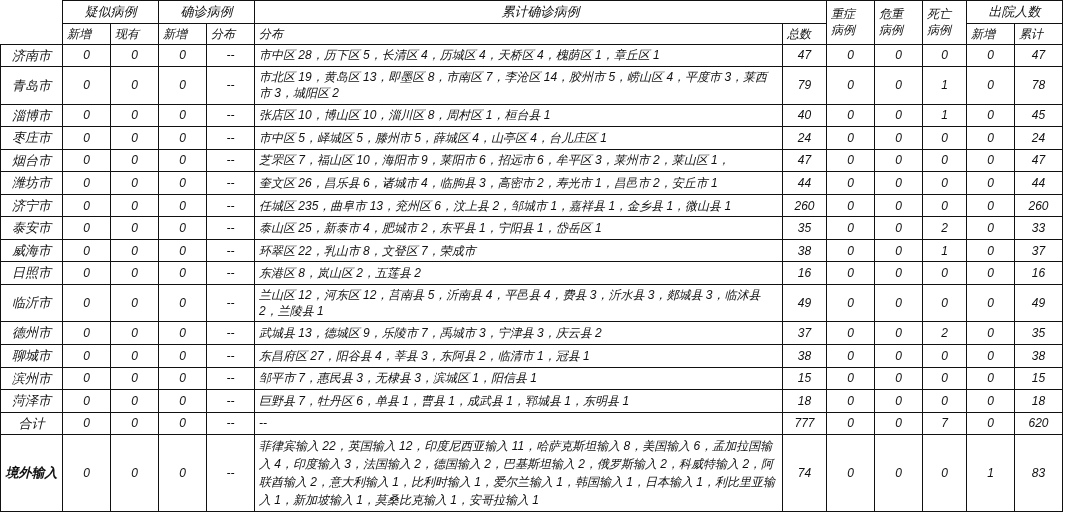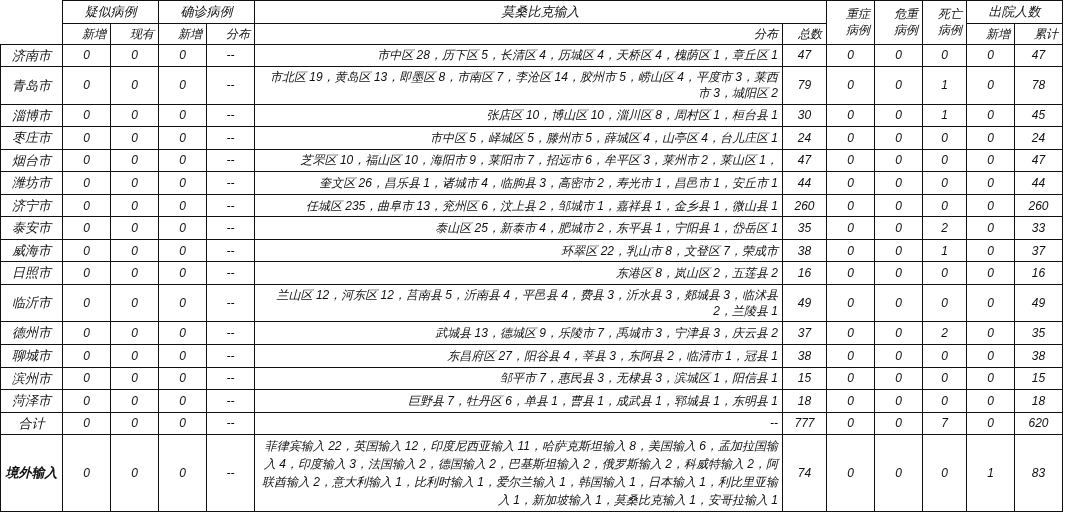--- a/index.html
+++ b/index.html
@@ -33,36 +33,36 @@
     line-height: 1.35;
   }
   
   .no-border { border: 0 !important; }
   .hdr {
     text-align: center;
     font-weight: bold;
     font-size: 13px;
   }
   .hdr-sub {
-    text-align: right;
+    text-align: left;
     font-weight: bold;
     font-size: 12px;
   }
   .city {
     text-align: center;
     font-weight: bold;
     font-size: 13px;
     white-space: nowrap;
   }
   .num {
     text-align: center;
     font-size: 12px;
   }
   .dist {
-    text-align: right;
+    text-align: left;
     font-size: 12px;
     line-height: 1.45;
   }
   .total-row td { font-weight: bold; }
   .imported .city { font-weight: bold; }
   .imported .dist { line-height: 1.5; }
   .dash { letter-spacing: 0; }
   col.c-city { width: 62px; }
   col.c-sus-new { width: 48px; }
   col.c-sus-cur { width: 48px; }
@@ -93,21 +93,21 @@
       <col class="c-critical">
       <col class="c-death">
       <col class="c-dis-new">
       <col class="c-dis-total">
     </colgroup>
     <thead>
       <tr>
         <td class="no-border" rowspan="2"></td>
         <td class="hdr" colspan="2">疑似病例</td>
         <td class="hdr" colspan="2">确诊病例</td>
-        <td class="hdr" colspan="2">莫桑比克输入</td>
+        <td class="hdr" colspan="2">累计确诊病例</td>
         <td class="hdr-sub" rowspan="2">
           <div>重症</div>
           <div>病例</div>
         </td>
         <td class="hdr-sub" rowspan="2">
           <div>危重</div>
           <div>病例</div>
         </td>
         <td class="hdr-sub" rowspan="2">
           <div>死亡</div>
@@ -156,21 +156,21 @@
           <td class="num">0</td>
           <td class="num">78</td>
         </tr>
         <tr>
           <td class="city">淄博市</td>
           <td class="num">0</td>
           <td class="num">0</td>
           <td class="num">0</td>
           <td class="num dash">--</td>
           <td class="dist">张店区 10，博山区 10，淄川区 8，周村区 1，桓台县 1</td>
-          <td class="num">30</td>
+          <td class="num">40</td>
           <td class="num">0</td>
           <td class="num">0</td>
           <td class="num">1</td>
           <td class="num">0</td>
           <td class="num">45</td>
         </tr>
         <tr>
           <td class="city">枣庄市</td>
           <td class="num">0</td>
           <td class="num">0</td>
@@ -183,35 +183,35 @@
           <td class="num">0</td>
           <td class="num">0</td>
           <td class="num">24</td>
         </tr>
         <tr>
           <td class="city">烟台市</td>
           <td class="num">0</td>
           <td class="num">0</td>
           <td class="num">0</td>
           <td class="num dash">--</td>
-          <td class="dist">芝罘区 10，福山区 10，海阳市 9，莱阳市 7，招远市 6，牟平区 3，莱州市 2，莱山区 1，</td>
+          <td class="dist">芝罘区 7，福山区 10，海阳市 9，莱阳市 6，招远市 6，牟平区 3，莱州市 2，莱山区 1，</td>
           <td class="num">47</td>
           <td class="num">0</td>
           <td class="num">0</td>
           <td class="num">0</td>
           <td class="num">0</td>
           <td class="num">47</td>
         </tr>
         <tr>
           <td class="city">潍坊市</td>
           <td class="num">0</td>
           <td class="num">0</td>
           <td class="num">0</td>
           <td class="num dash">--</td>
-          <td class="dist">奎文区 26，昌乐县 1，诸城市 4，临朐县 3，高密市 2，寿光市 1，昌邑市 1，安丘市 1</td>
+          <td class="dist">奎文区 26，昌乐县 6，诸城市 4，临朐县 3，高密市 2，寿光市 1，昌邑市 2，安丘市 1</td>
           <td class="num">44</td>
           <td class="num">0</td>
           <td class="num">0</td>
           <td class="num">0</td>
           <td class="num">0</td>
           <td class="num">44</td>
         </tr>
         <tr>
           <td class="city">济宁市</td>
           <td class="num">0</td>

